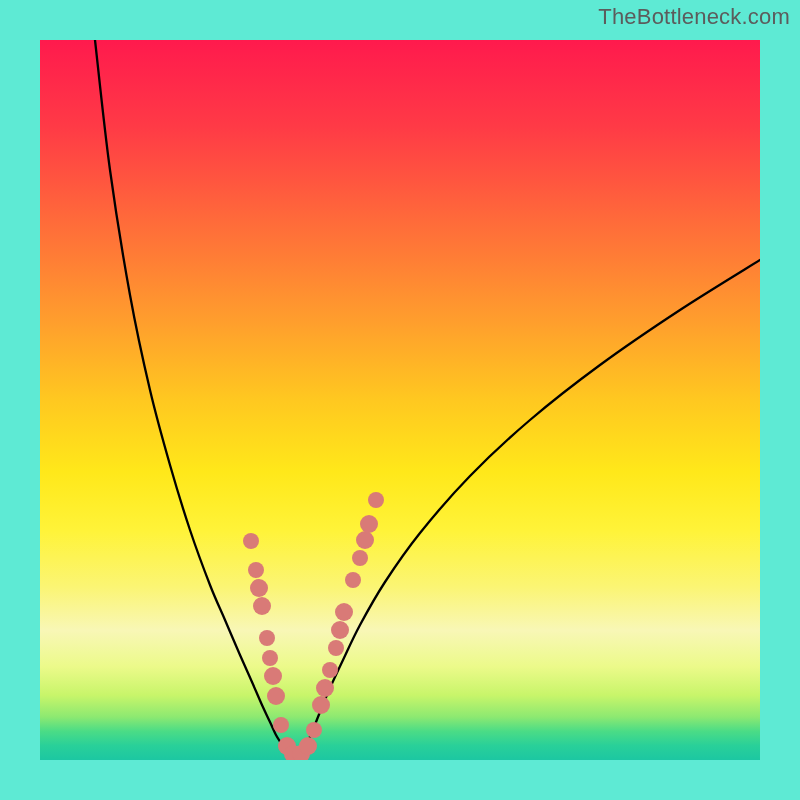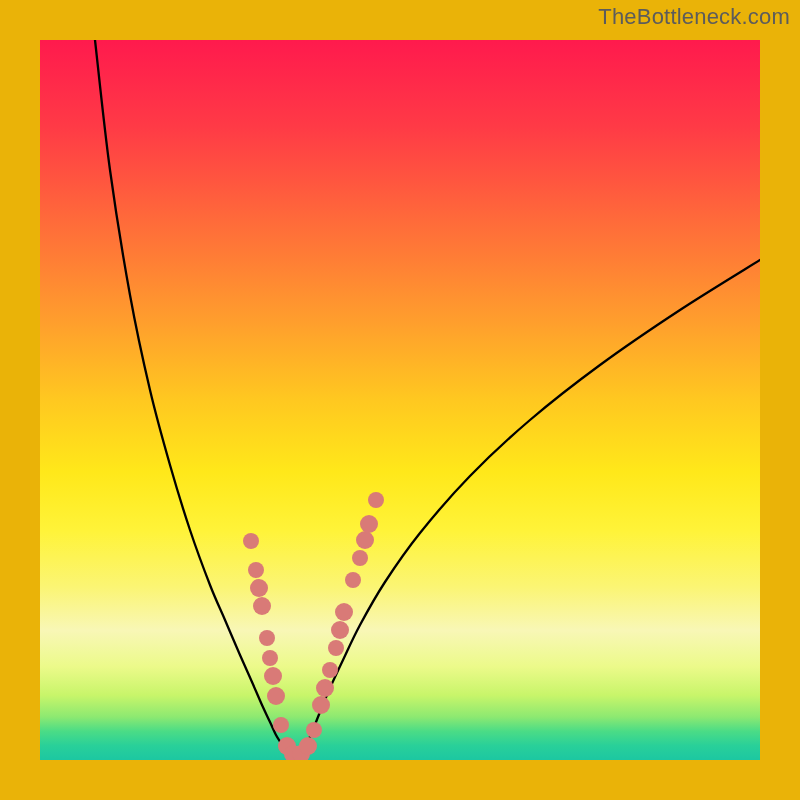--- a/index.html
+++ b/index.html
@@ -10,21 +10,21 @@
     background: #000;
     font-family: Arial, Helvetica, sans-serif;
     overflow: hidden;
   }
   .frame {
     position: absolute;
     left: 0;
     top: 0;
     width: 800px;
     height: 800px;
-    background: #eab308;
+    background: #5eead4;
   }
   .plot-area {
     position: absolute;
     left: 40px;
     top: 40px;
     width: 720px;
     height: 720px;
     overflow: hidden;
   }
   .gradient {

